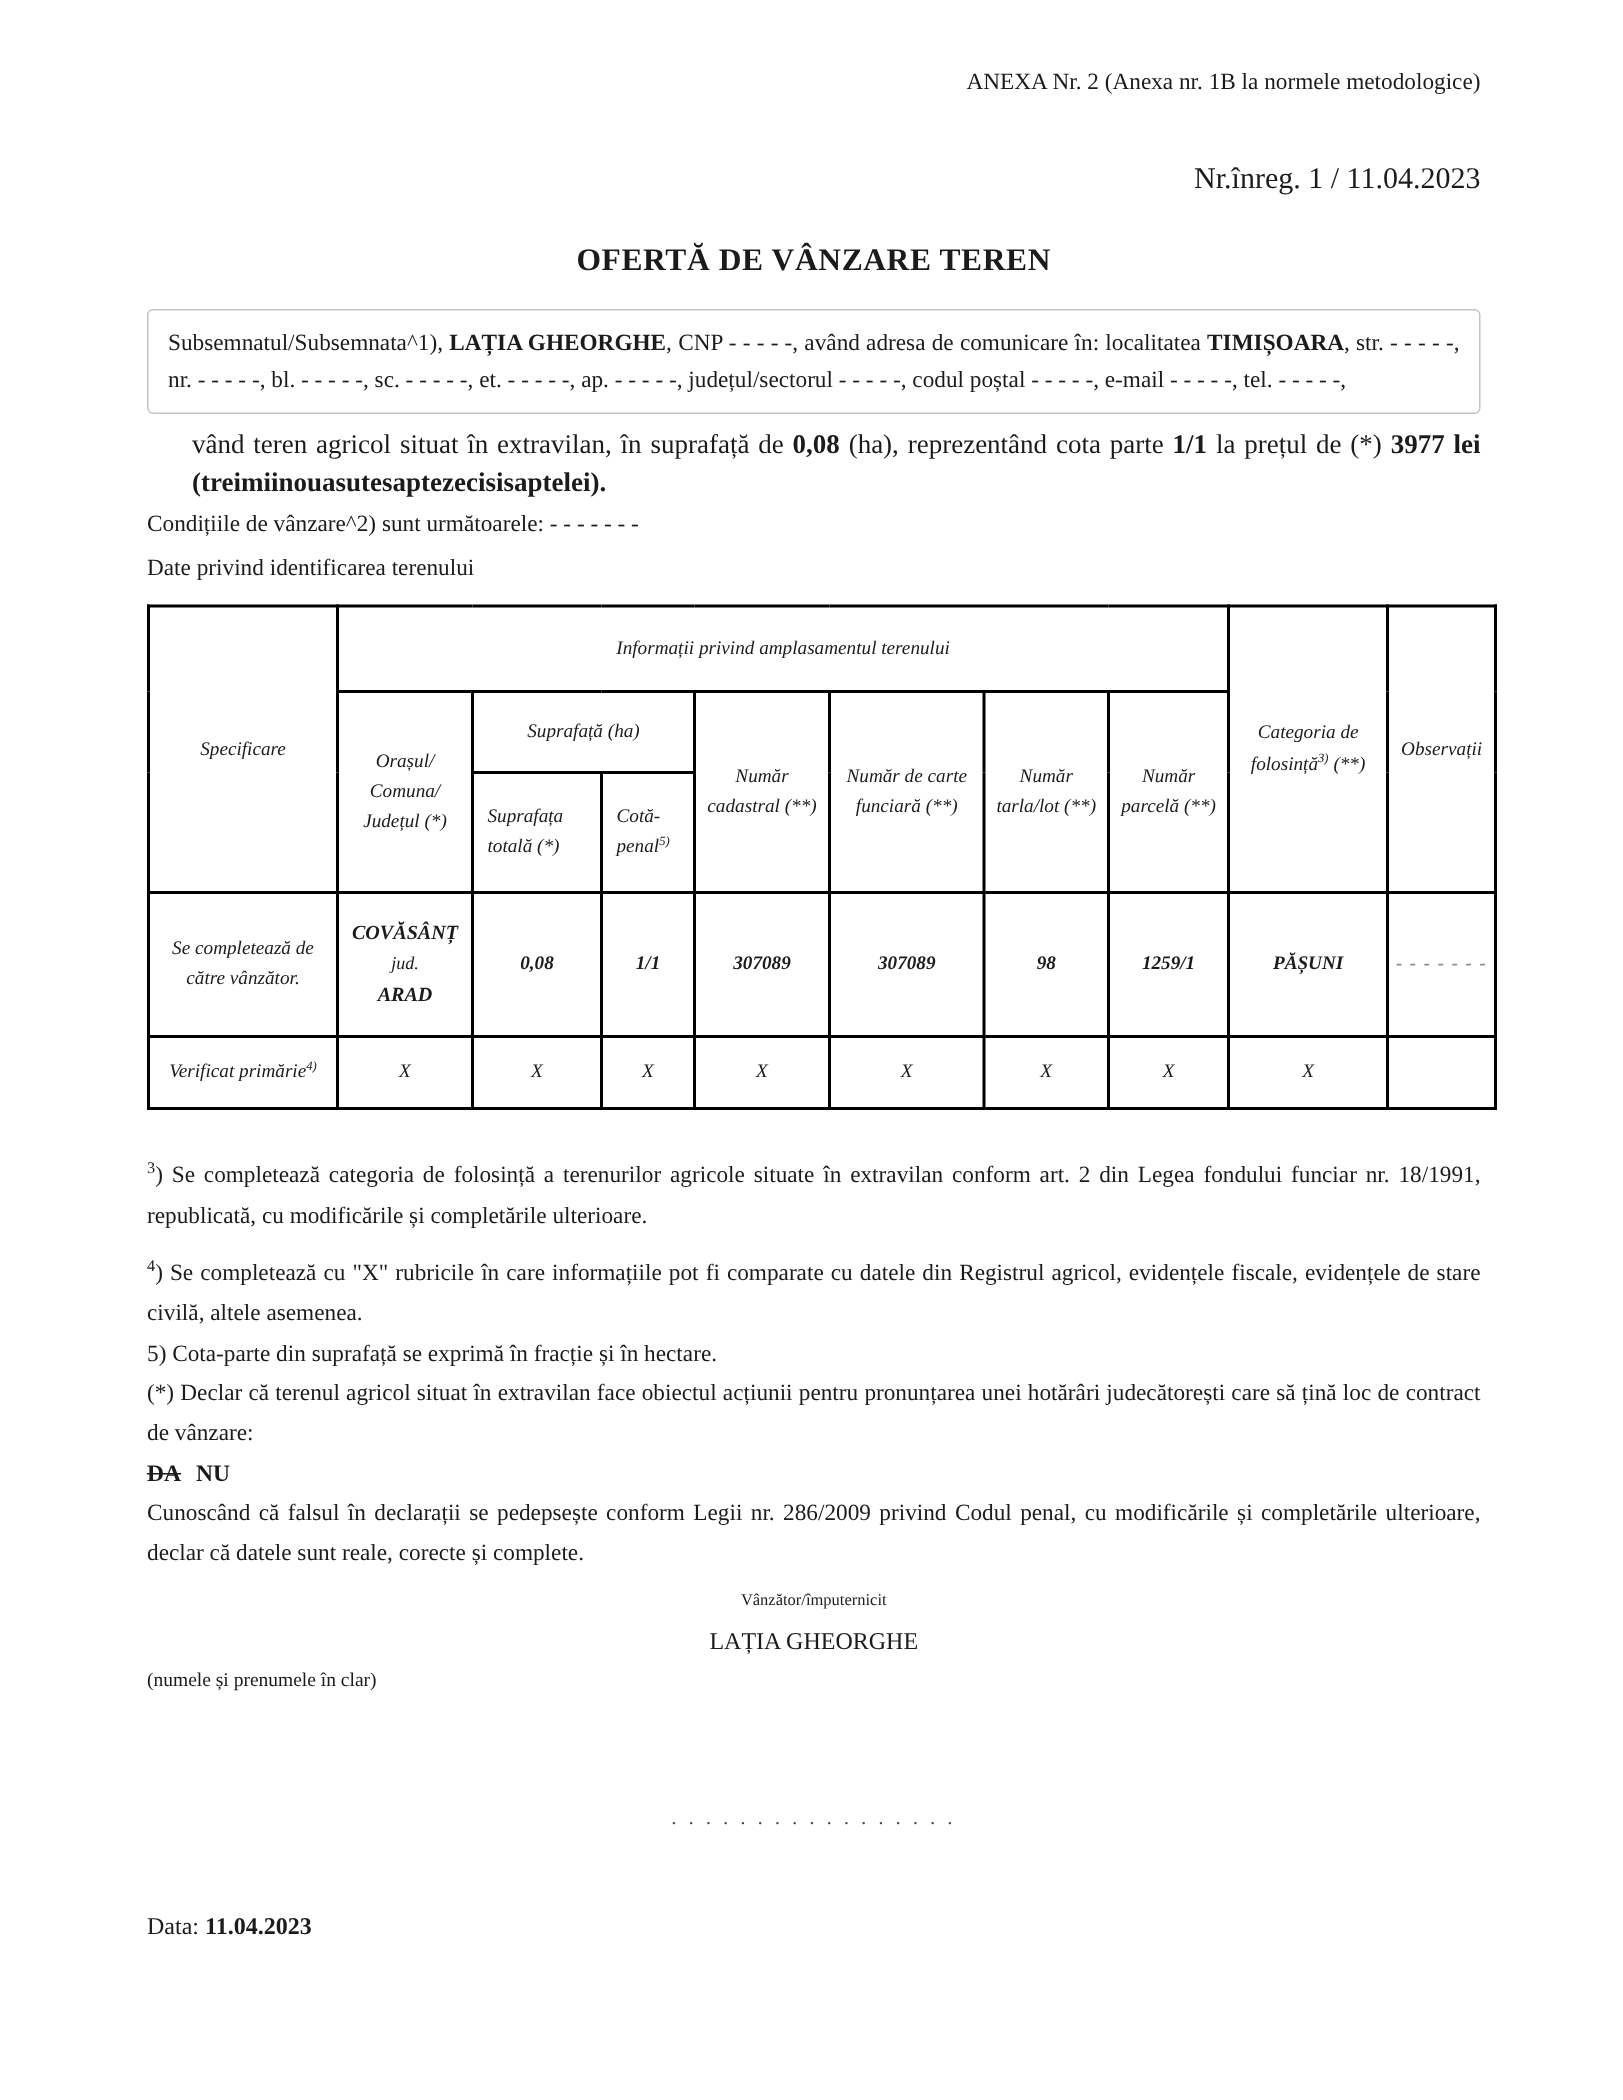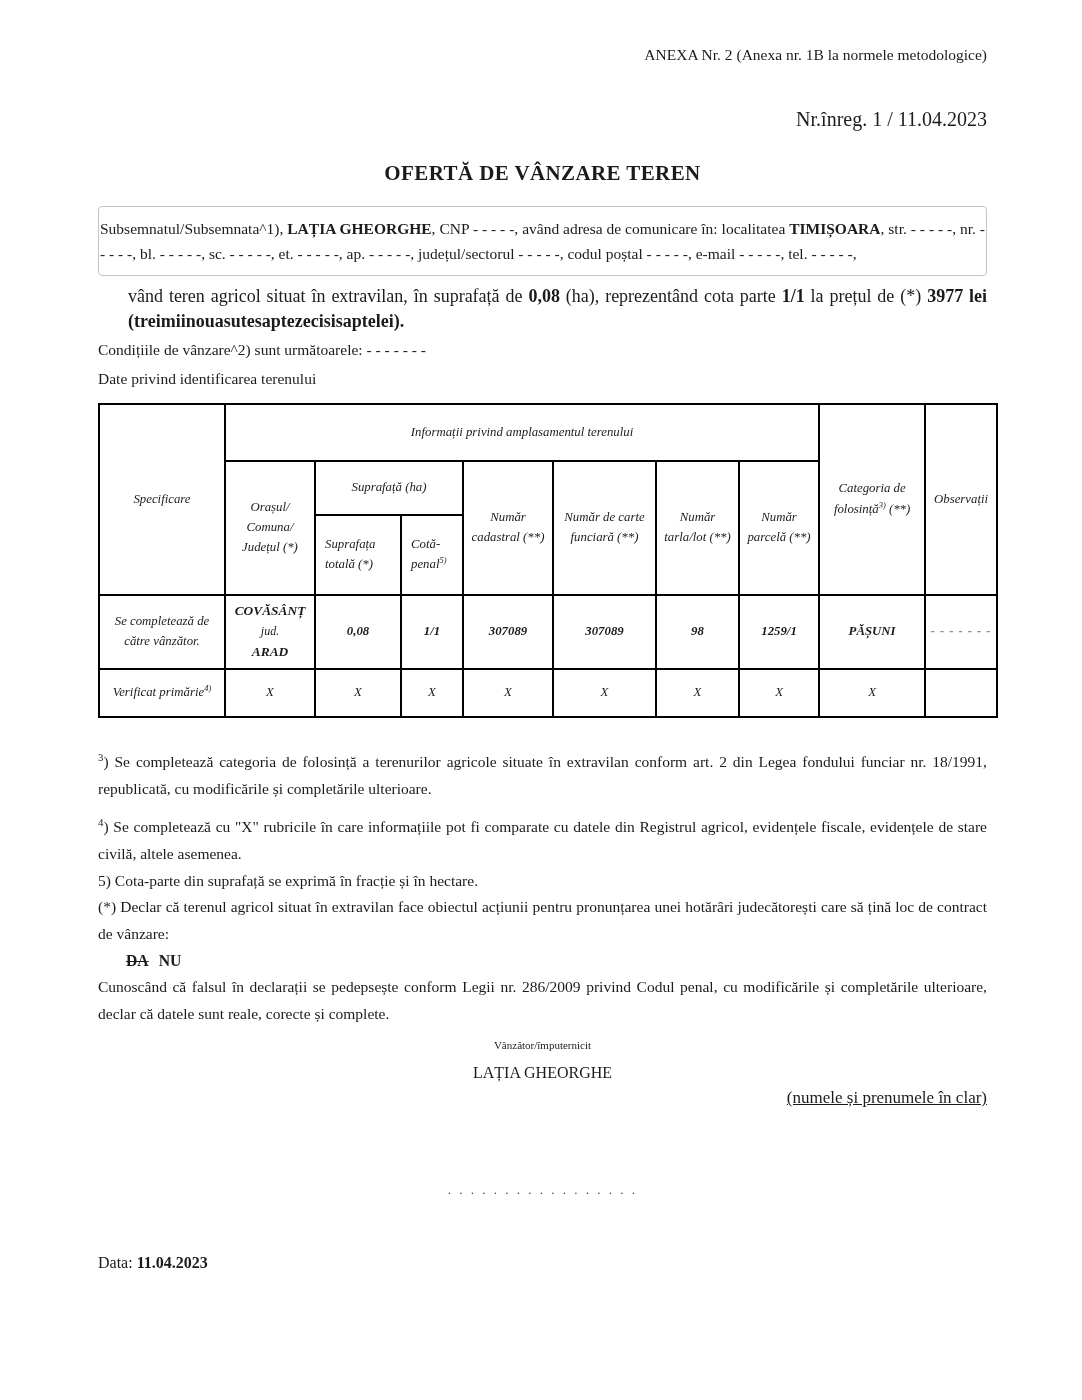--- a/index.html
+++ b/index.html
@@ -12,21 +12,21 @@
     overflow: hidden;
   }
   .page { padding: 46px 95px 0 98px; width: 1082px; }
 
   .annex-line { text-align: right; font-size: 15.5px; }
   .reg-line   { text-align: right; font-size: 20px; margin-top: 44px; }
   .doc-title  { text-align: center; font-size: 21px; font-weight: bold; margin-top: 30px; letter-spacing: .4px; }
 
   .intro-box {
     border: 1px solid #c4c4c4; border-radius: 4px;
-    margin-top: 20px; padding: 9px 1px;
+    margin-top: 20px; padding: 9px 13px;
     font-size: 15.5px; line-height: 25px; text-align: justify;
   }
   .b { font-weight: bold; }
 
   .offer-par   { margin-top: 8px; font-size: 18px; line-height: 25px; text-align: justify; margin-left: 30px; }
   .plain-line  { margin-top: 2px; font-size: 15.5px; line-height: 27px; }
 
   table.land { border-collapse: collapse; table-layout: fixed; width: 890px; margin-top: 11px; }
   table.land td {
     border: 2px solid #000;
@@ -34,39 +34,39 @@
     padding: 2px 4px;
     font-size: 12.8px; line-height: 1.55;
     overflow: hidden;
     font-style: italic;
   }
   table.land td.left-pad { text-align: left; padding-left: 9px; }
   table.land sup { font-size: 0.66em; }
   .row-h1 { height: 57px; }
   .row-h2 { height: 54px; }
   .row-h3 { height: 80px; }
-  .row-d1 { height: 74px; }
+  .row-d1 { height: 96px; }
   .row-d2 { height: 48px; }
   .val { font-weight: bold; font-size: 13px; }
   .loc-main { font-weight: bold; font-size: 13.4px; line-height: 20px; }
   .loc-sub  { font-size: 12px; line-height: 18px; }
   .xmark { font-size: 21px; }
   .dash-gray { color: #8f8f8f; font-weight: bold; font-size: 12.5px; letter-spacing: 1px; white-space: nowrap; }
 
   .footnote { margin-top: 26px; font-size: 15.5px; line-height: 26.5px; text-align: justify; }
   .footnote + .footnote { margin-top: 7px; }
   .footnote sup { font-size: 0.7em; }
   .note-line { margin-top: 0; font-size: 15.5px; line-height: 27px; }
   .danu { font-size: 15.7px; line-height: 27px; font-weight: bold; }
-  .strike { text-decoration: line-through; margin-left: 28px; }
+  .strike { text-decoration: line-through; }
   .nu { margin-left: 10px; }
 
   .sig-role { margin-top: 8px; text-align: center; font-size: 11px; line-height: 21px; }
   .sig-name { text-align: center; font-size: 16px; line-height: 21px; margin-top: 6px; }
-  .sig-hint { text-align: right; font-size: 17px; line-height: 17px; margin-top: 6px; text-decoration: underline; }
+  .sig-hint { text-align: left; font-size: 13px; line-height: 17px; margin-top: 6px; }
 
   .dots-line { text-align: center; font-size: 13px; letter-spacing: 2.5px; margin-top: 76px; color: #444; }
   .date-line { margin-top: 56px; font-size: 16px; }
 </style>
 </head>
 <body>
 
 <div class="page">
 
   <div class="annex-line">ANEXA Nr. 2 (Anexa nr. 1B la normele metodologice)</div>

